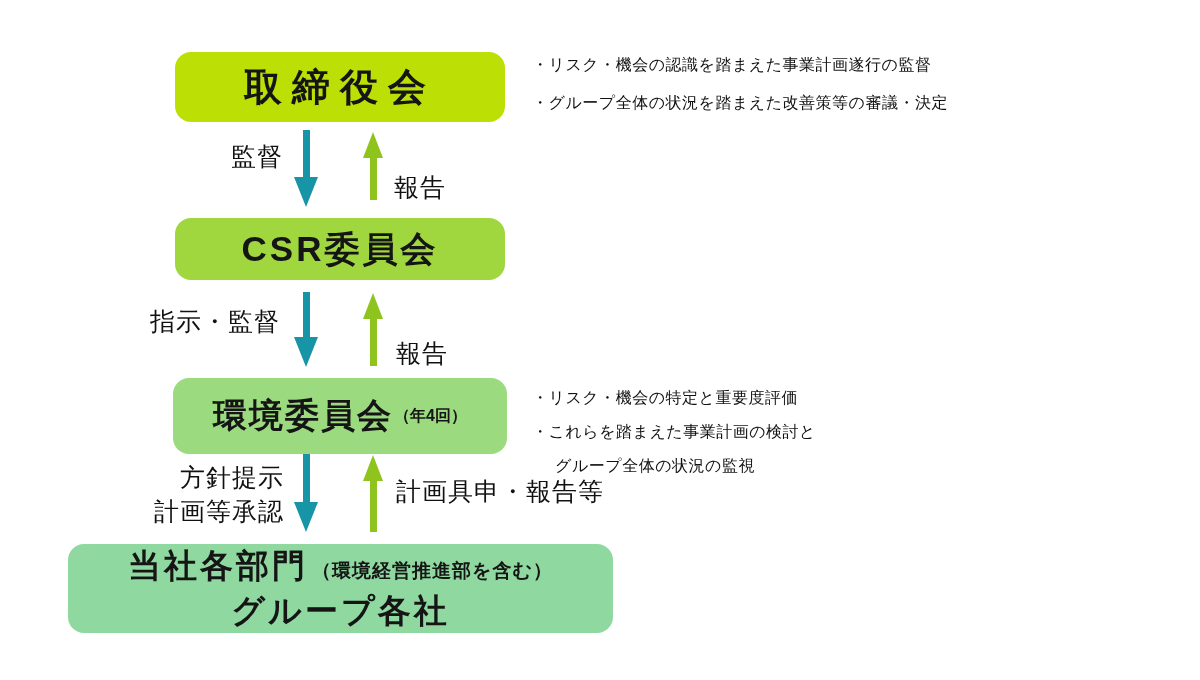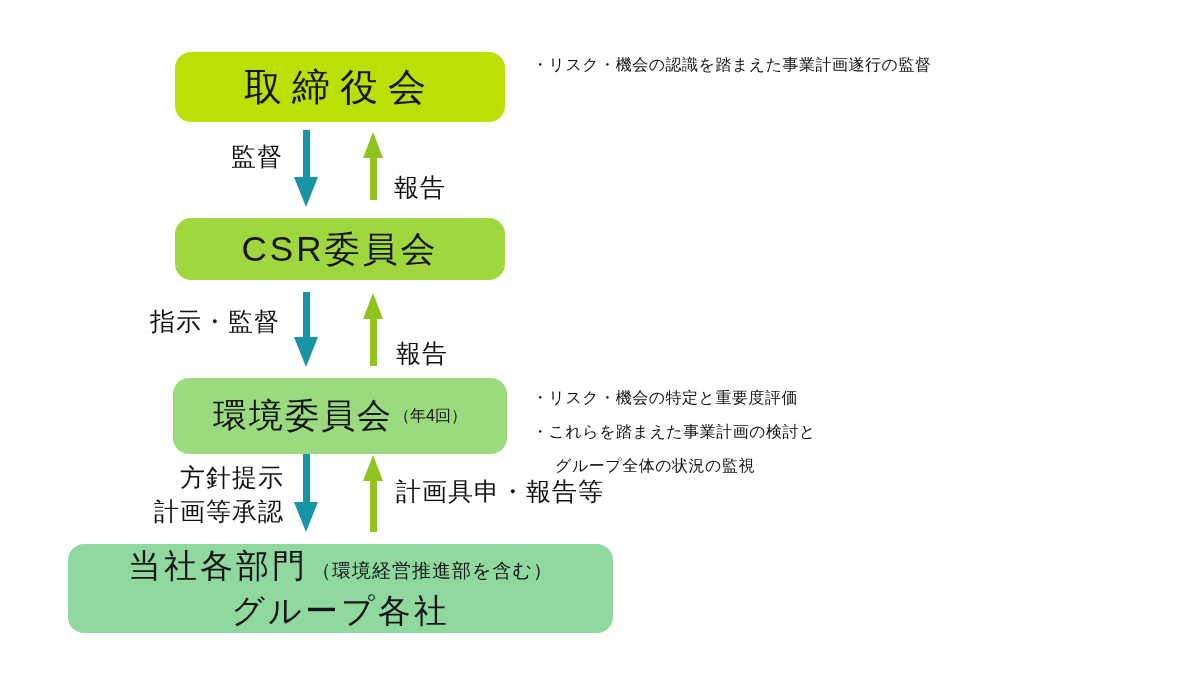--- a/index.html
+++ b/index.html
@@ -3,21 +3,21 @@
 <meta charset="utf-8">
 <style>
   html,body{margin:0;padding:0;background:#fff;}
   .canvas{
     position:relative;width:1200px;height:680px;background:#fff;
     font-family:"Liberation Sans","DejaVu Sans",sans-serif;color:#111;overflow:hidden;
   }
   
   .box{
     position:absolute;border-radius:16px;display:flex;align-items:center;justify-content:center;
-    font-weight:400;color:#151515;
+    font-weight:700;color:#151515;
   }
   .box-board{left:175px;top:52px;width:330px;height:70px;background:var(--box_board_bg);font-size:38px;letter-spacing:10px;}
   .box-csr{left:175px;top:218px;width:330px;height:62px;background:var(--box_csr_bg);font-size:35px;letter-spacing:3px;}
   .box-env{left:173px;top:378px;width:334px;height:76px;background:var(--box_env_bg);font-size:34px;letter-spacing:2px;}
   .box-env .suffix{font-size:16px;letter-spacing:0;margin-left:1px;}
   .box-group{left:68px;top:544px;width:545px;height:89px;background:var(--box_group_bg);flex-direction:column;font-size:33px;letter-spacing:3px;line-height:40px;}
   .box-group .sub{font-size:19px;letter-spacing:1px;margin-left:4px;}
   
   .note{position:absolute;font-size:16px;font-weight:500;letter-spacing:0.5px;}
   .note-board{left:532px;top:46px;line-height:38px;}
@@ -49,20 +49,21 @@
 <body>
 
 <div class="canvas">
 
   <div class="box box-board">
     <span>取締役会</span>
   </div>
 
   <div class="note note-board">
     <div>・リスク・機会の認識を踏まえた事業計画遂行の監督</div>
+    <div>・グループ全体の状況を踏まえた改善策等の審議・決定</div>
   </div>
 
   <div class="flow-label lbl-f1-down">監督</div>
   <div class="arrow arrow-down a1d">
     <div class="shaft"></div>
     <div class="head"></div>
   </div>
   <div class="arrow arrow-up a1u">
     <div class="head"></div>
     <div class="shaft"></div>

